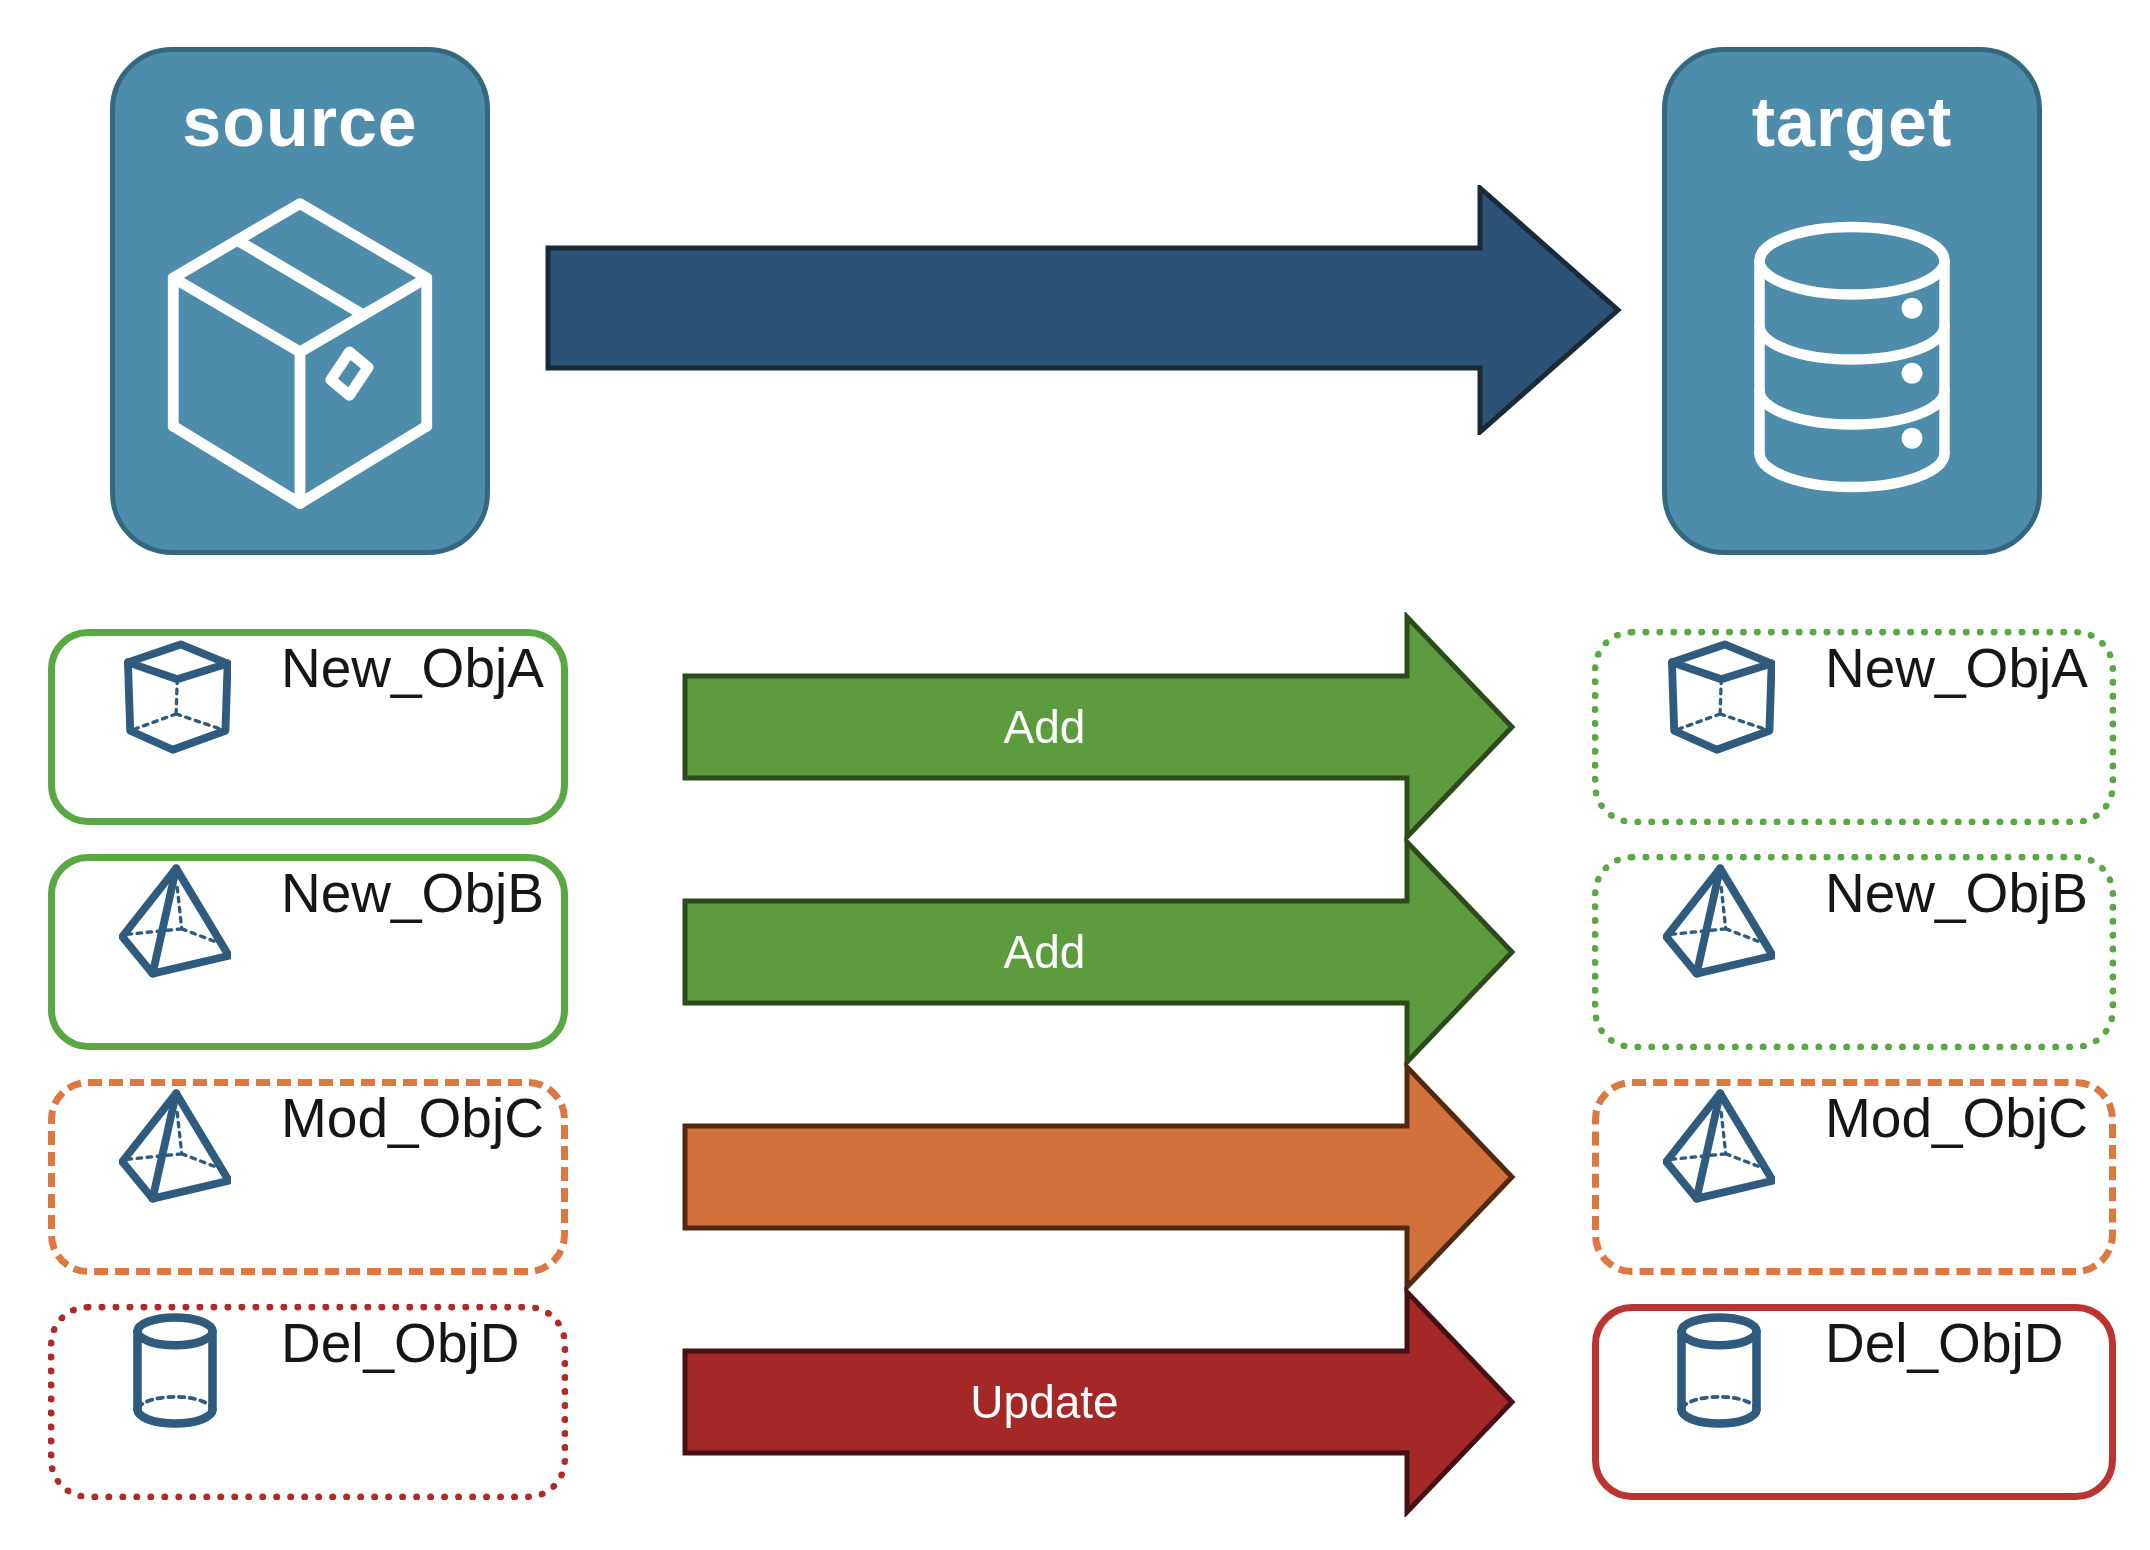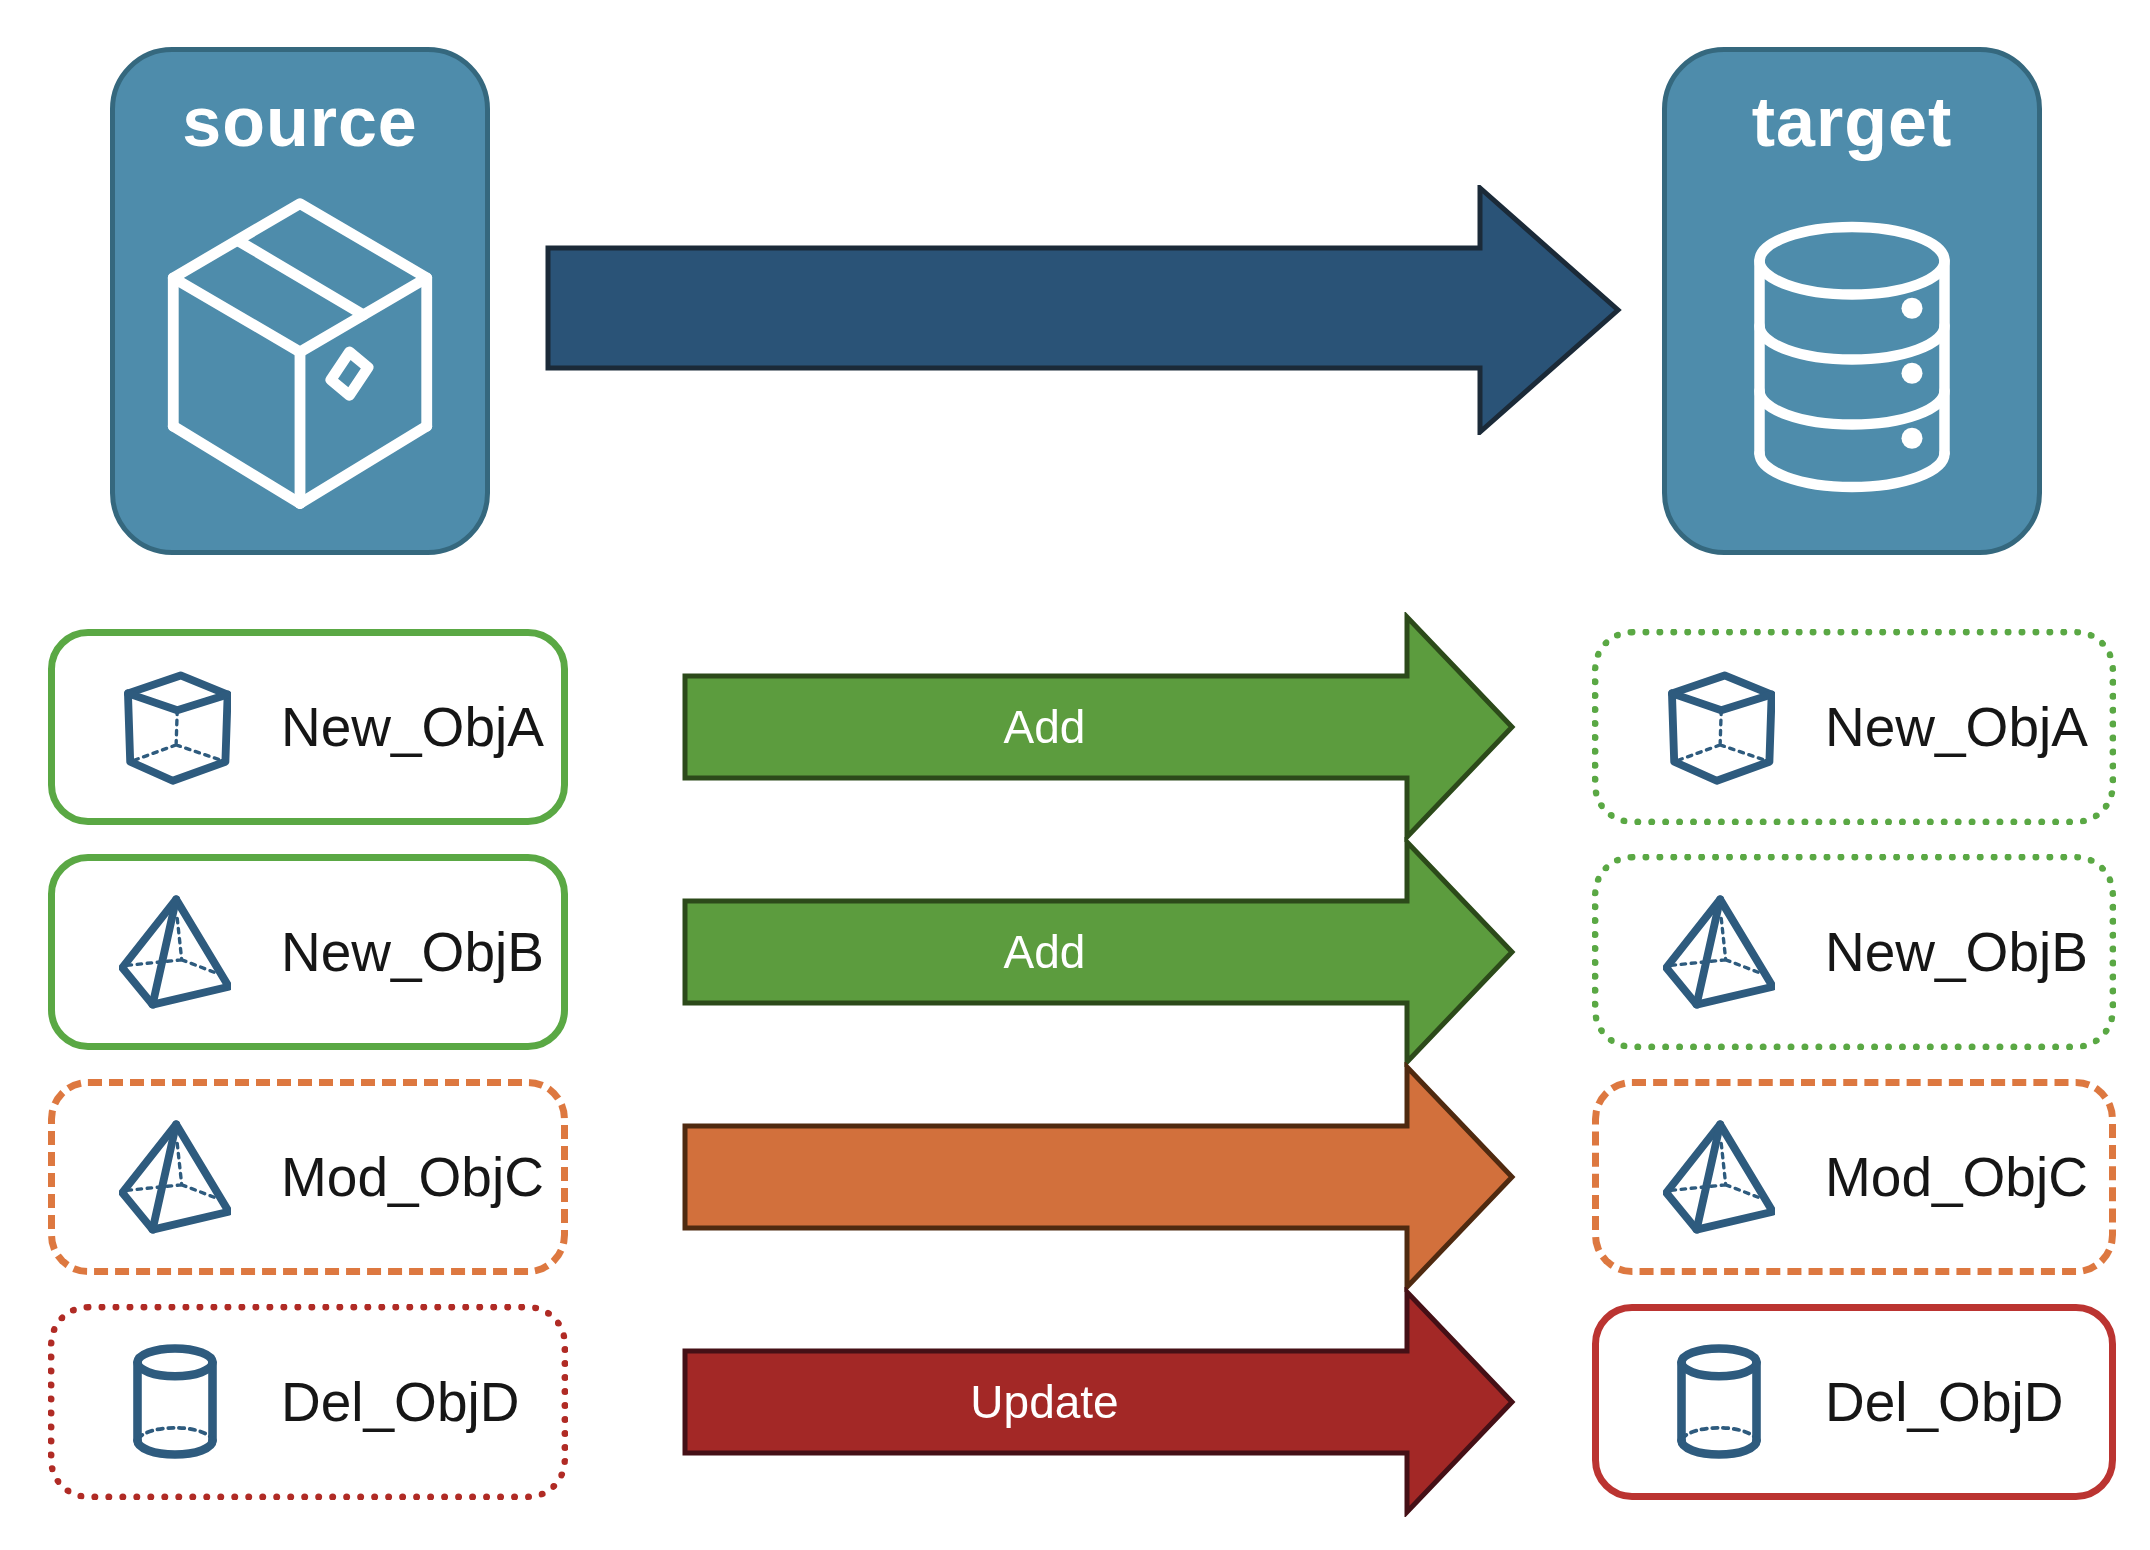--- a/index.html
+++ b/index.html
@@ -34,21 +34,21 @@
     position:absolute; color:#ffffff; text-align:center;
     display:flex; align-items:center; justify-content:center;
   }
   .main-arrow-label { left:548px; top:248px; width:932px; height:120px; font-size:48px; }
   .row-arrow-label  { left:682px; width:725px; height:102px; font-size:46px;text-align:center; }
 
   
   .obj-box {
     position:absolute; width:520px; height:196px; box-sizing:border-box;
     background:#ffffff; border-radius:40px;
-    display:flex; align-items:center; padding-left:64px; gap:50px;
+    display:flex; padding-left:64px; gap:50px;
   }
   .obj-box-right { width:524px; }
   .b-green-solid  { border:7px solid  #5aa844; }
   .b-green-dotted { border:7px dotted #5aa844; }
   .b-orange-dashed{ border:7px dashed #dd7840; }
   .b-red-dotted   { border:7px dotted #b02b25; }
   .b-red-solid    { border:7px solid  #bb3431; }
 
   .obj-icon { width:112px; height:120px; flex:0 0 auto; }
   .obj-icon svg { width:100%; height:100%; }

